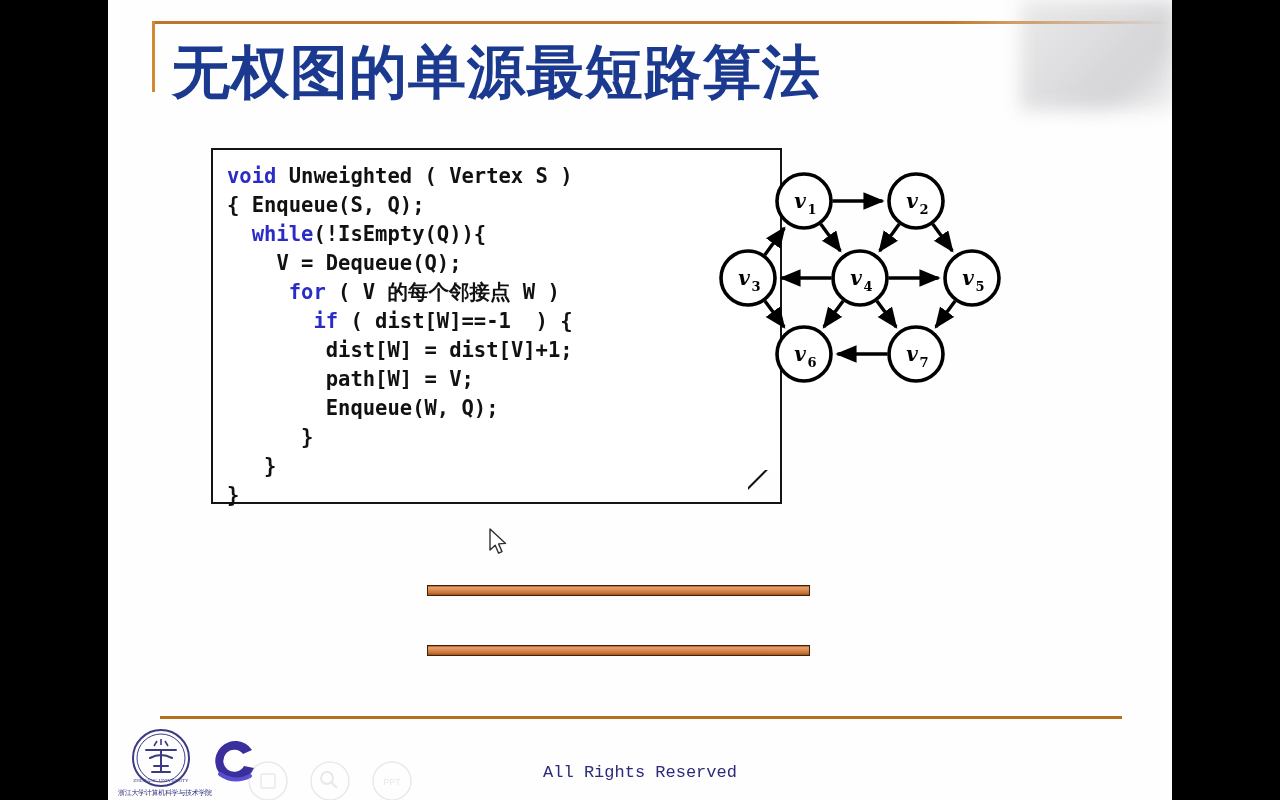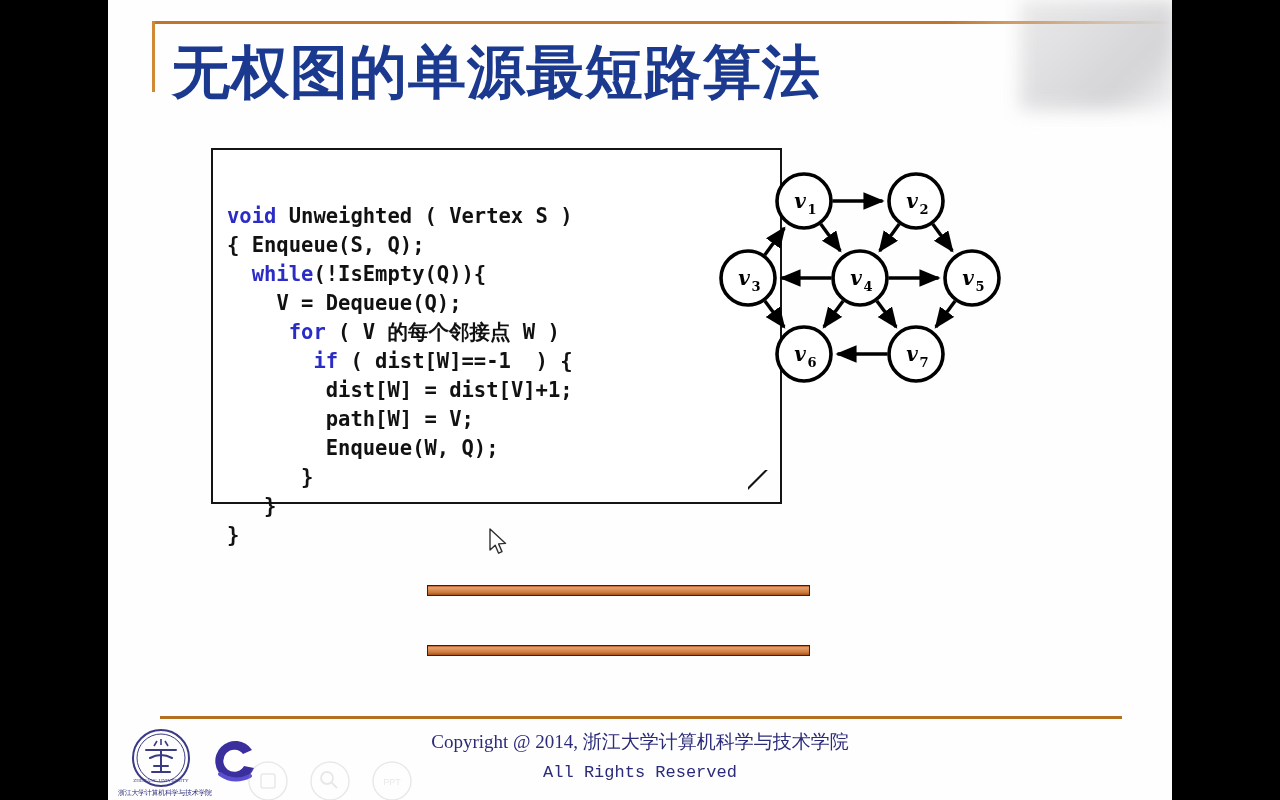--- a/index.html
+++ b/index.html
@@ -36,21 +36,20 @@
   
   .code-box{
     position:absolute;left:103px;top:148px;width:571px;height:356px;
     background:#fff;border:2px solid #141414;box-sizing:border-box;
   }
   .code-text{
     position:absolute;left:14px;top:12px;
     font-family:"DejaVu Sans Mono","Liberation Mono",monospace;
     font-size:20.5px;line-height:29px;font-weight:700;color:#111;
     white-space:pre;
-    margin-top:40px;
   }
   .fold-wrap{position:absolute;right:0;bottom:0;width:32px;height:32px;overflow:hidden;}
   .fold-cut{
     position:absolute;right:-17px;bottom:-17px;width:46px;height:46px;
     background:#fefefe;border-top:2px solid #141414;transform:rotate(-45deg);
   }
   .fold-shade{
     position:absolute;right:0px;bottom:0px;width:0;height:0;
     border-left:26px solid transparent;border-bottom:26px solid #d8d8d8;
   }
@@ -199,21 +198,20 @@
     <svg class="wm-icons" viewBox="0 0 260 42">
       <circle cx="30" cy="21" r="19" fill="none" stroke="#9a9a9a" stroke-width="1.4"></circle>
       <rect x="23" y="14" width="14" height="14" rx="2" fill="none" stroke="#9a9a9a" stroke-width="1.4"></rect>
       <circle cx="92" cy="21" r="19" fill="none" stroke="#9a9a9a" stroke-width="1.4"></circle>
       <circle cx="89" cy="18" r="6" fill="none" stroke="#9a9a9a" stroke-width="1.8"></circle>
       <line x1="93" y1="22" x2="99" y2="28" stroke="#9a9a9a" stroke-width="1.8"></line>
       <circle cx="154" cy="21" r="19" fill="none" stroke="#9a9a9a" stroke-width="1.4"></circle>
       <text x="154" y="25" font-size="9" text-anchor="middle" fill="#9a9a9a" font-family="'Liberation Sans',sans-serif">PPT</text>
     </svg>
 
-    <div class="copy1">Copyright @ 2014, 浙江大学计算机科学与技术学院</div>
     <div class="copy2">All Rights Reserved</div>
 
   </div>
 
   <svg class="cursor" width="22" height="30" viewBox="0 0 22 30">
     <path d="M2 1 L2 22 L7.2 17.2 L10.6 25.2 L14 23.6 L10.6 15.9 L17.6 15.4 Z" fill="#ffffff" stroke="#303030" stroke-width="1.4" stroke-linejoin="round"></path>
   </svg>
 
 </div>
 

